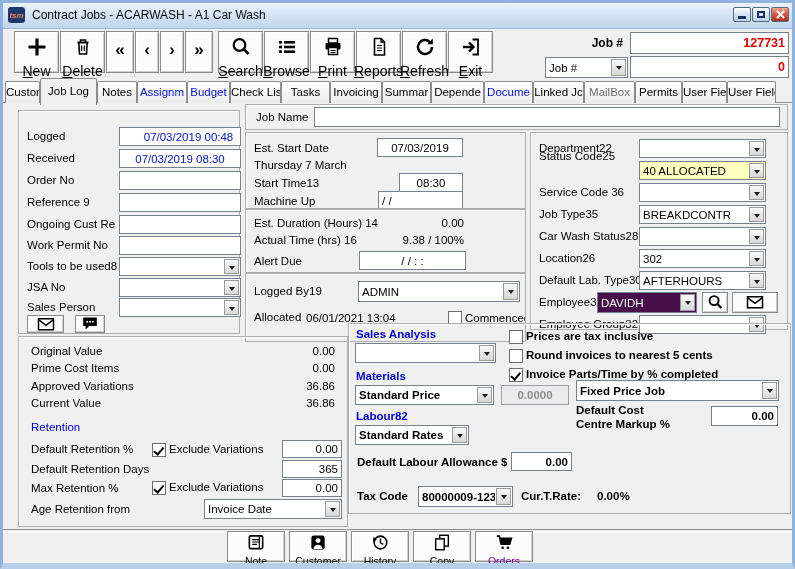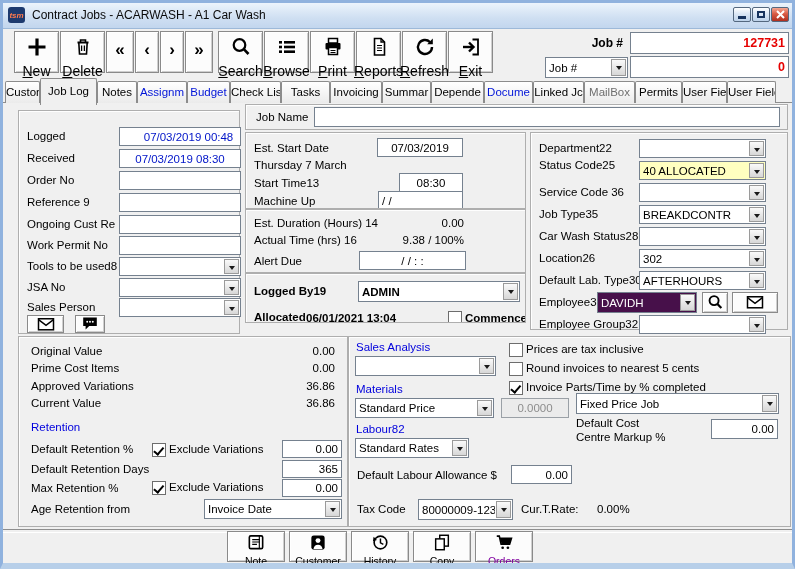--- a/index.html
+++ b/index.html
@@ -282,39 +282,39 @@
     <span class="lbl" style="left:8px;top:7px;">Est. Duration (Hours) 14</span>
     <span class="val" style="left:128px;top:7px;width:90px;text-align:right;">0.00</span>
     <span class="lbl" style="left:8px;top:24px;">Actual Time (hrs) 16</span>
     <span class="val" style="left:128px;top:24px;width:90px;text-align:right;">9.38 / 100%</span>
     <span class="lbl" style="left:8px;top:45px;">Alert Due</span>
     <div class="field center" style="left:113px;top:41px;width:107px;height:19px;">
         <span>/ /   : :</span>
       </div>
   </div>
 
-  <div class="gbox" style="left:242px;top:270px;width:281px;height:50px;overflow:hidden;font-weight:bold;">
+  <div class="gbox" style="left:242px;top:270px;width:281px;height:69px;overflow:hidden;">
     <span class="lbl" style="left:8px;top:11px;">Logged By19</span>
     <div class="combo" style="left:112px;top:7px;width:162px;height:21px;">
         <span class="cval">ADMIN</span>
         <span class="arr"></span>
       </div>
     <span class="lbl" style="left:8px;top:37px;">Allocated</span>
     <span class="val" style="left:60px;top:38px;">06/01/2021 13:04</span>
     <span class="cb" style="left:202px;top:37px;"></span>
     <span class="lbl" style="left:219px;top:38px;">Commenced20</span>
   </div>
 
   <div class="gbox" style="left:527px;top:129px;width:258px;height:198px;">
     <span class="lbl" style="left:8px;top:9px;">Department22</span>
     <div class="combo" style="left:108px;top:6px;width:127px;height:19px;">
         <span class="cval"></span>
         <span class="arr"></span>
       </div>
-    <span class="lbl" style="left:8px;top:26px;">Status Code25</span>
+    <span class="lbl" style="left:8px;top:17px;">Status Code25</span>
     <div class="combo" style="left:108px;top:28px;width:127px;height:19px;background:#ffffc0;">
         <span class="cval">40 ALLOCATED</span>
         <span class="arr"></span>
       </div>
     <span class="lbl" style="left:8px;top:53px;">Service Code 36</span>
     <div class="combo" style="left:108px;top:50px;width:127px;height:19px;">
         <span class="cval"></span>
         <span class="arr"></span>
       </div>
     <span class="lbl" style="left:8px;top:75px;">Job Type35</span>
@@ -387,21 +387,21 @@
     <div class="field right" style="left:263px;top:142px;width:60px;height:18px;">
         <span>0.00</span>
       </div>
     <span class="lbl" style="left:12px;top:166px;">Age Retention from</span>
     <div class="combo" style="left:185px;top:162px;width:138px;height:20px;">
         <span class="cval">Invoice Date</span>
         <span class="arr"></span>
       </div>
   </div>
 
-  <div class="gbox" style="left:345px;top:333px;width:443px;height:191px;">
+  <div class="gbox" style="left:345px;top:320px;width:443px;height:191px;font-weight:bold;">
     <span class="hdr-blue" style="left:7px;top:4px;">Sales Analysis</span>
     <div class="combo" style="left:6px;top:19px;width:141px;height:20px;">
         <span class="cval"></span>
         <span class="arr"></span>
       </div>
     <span class="cb" style="left:160px;top:6px;"></span>
     <span class="lbl" style="left:177px;top:6px;">Prices are tax inclusive</span>
     <span class="cb" style="left:160px;top:25px;"></span>
     <span class="lbl" style="left:177px;top:25px;">Round invoices to nearest 5 cents</span>
     <span class="cb on" style="left:160px;top:44px;"></span>

